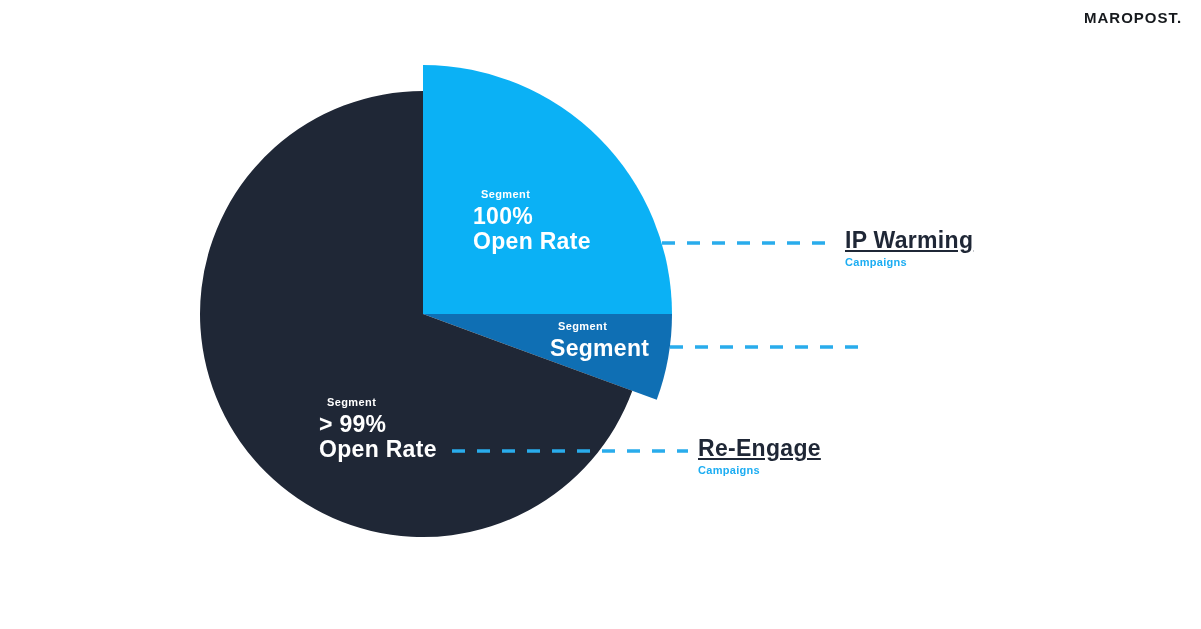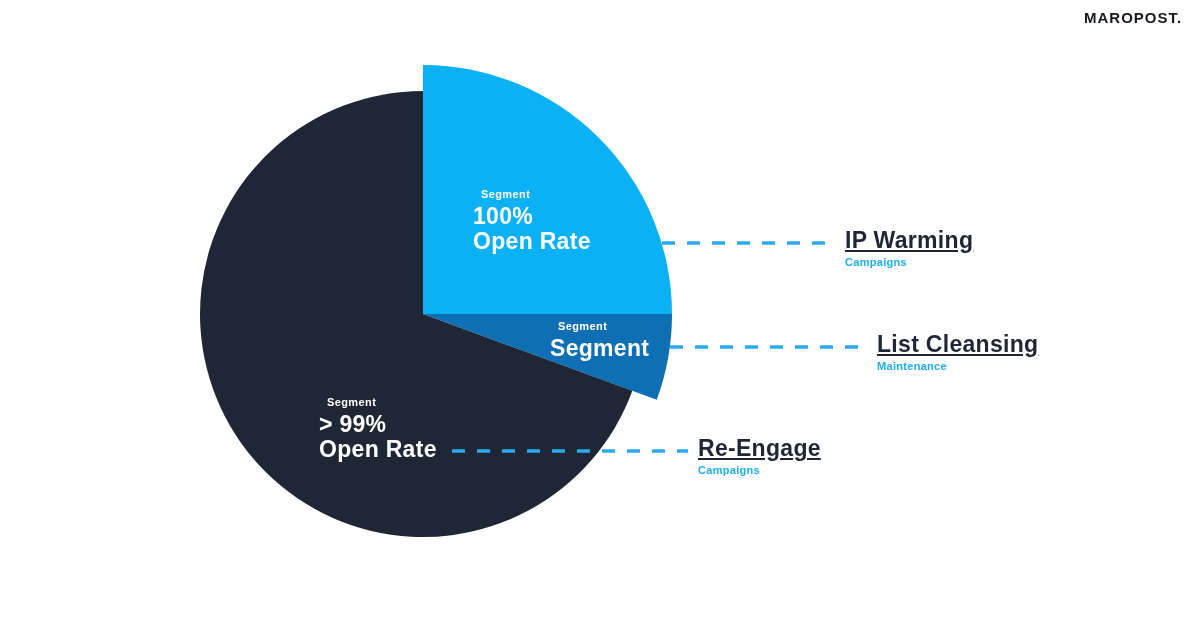--- a/index.html
+++ b/index.html
@@ -84,23 +84,19 @@
     <div class="seg-tag">Segment</div>
     <div class="seg-big">&gt; 99%</div>
     <div class="seg-big">Open Rate</div>
   </div>
 
   <div class="callout" style="left:845px; top:228px">
     <div class="callout-title">IP Warming</div>
     <div class="callout-sub">Campaigns</div>
   </div>
 
-  <div class="callout" style="left:877px; top:332px">
-    <div class="callout-title">List Cleansing</div>
-    <div class="callout-sub">Maintenance</div>
-  </div>
 
   <div class="callout" style="left:698px; top:436px">
     <div class="callout-title">Re-Engage</div>
     <div class="callout-sub">Campaigns</div>
   </div>
 
 </div>
 
 </body></html>

